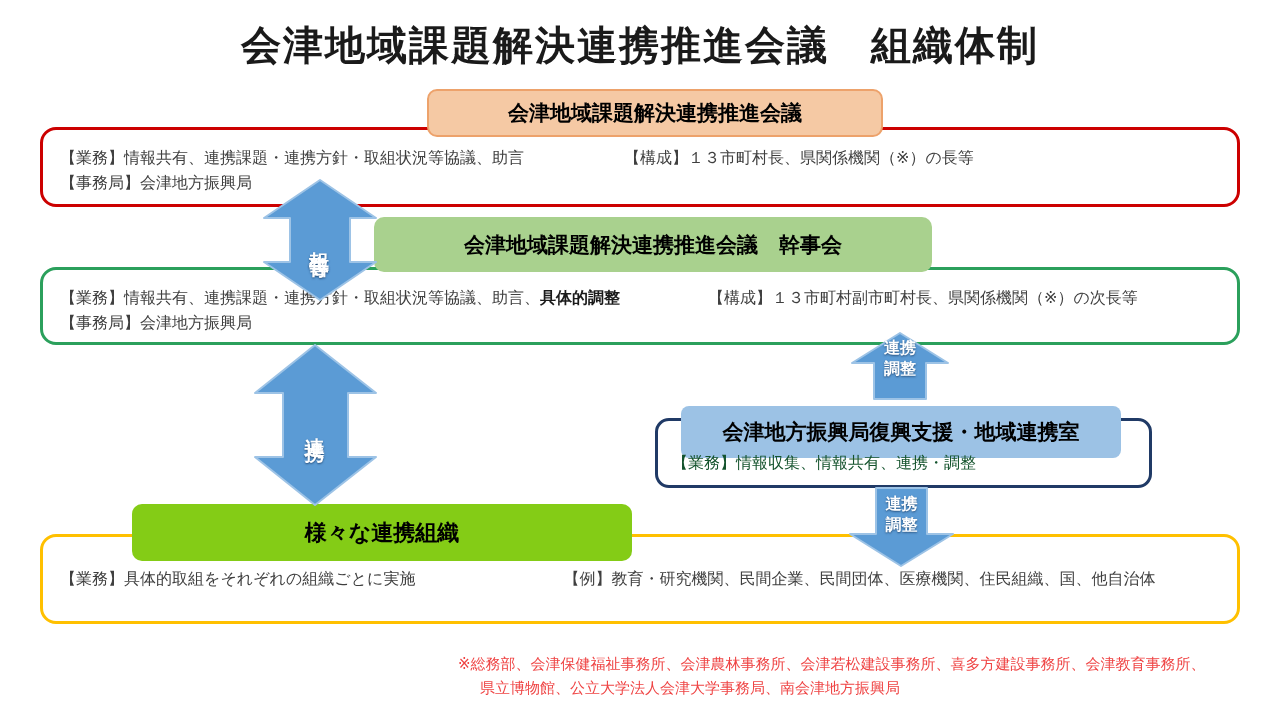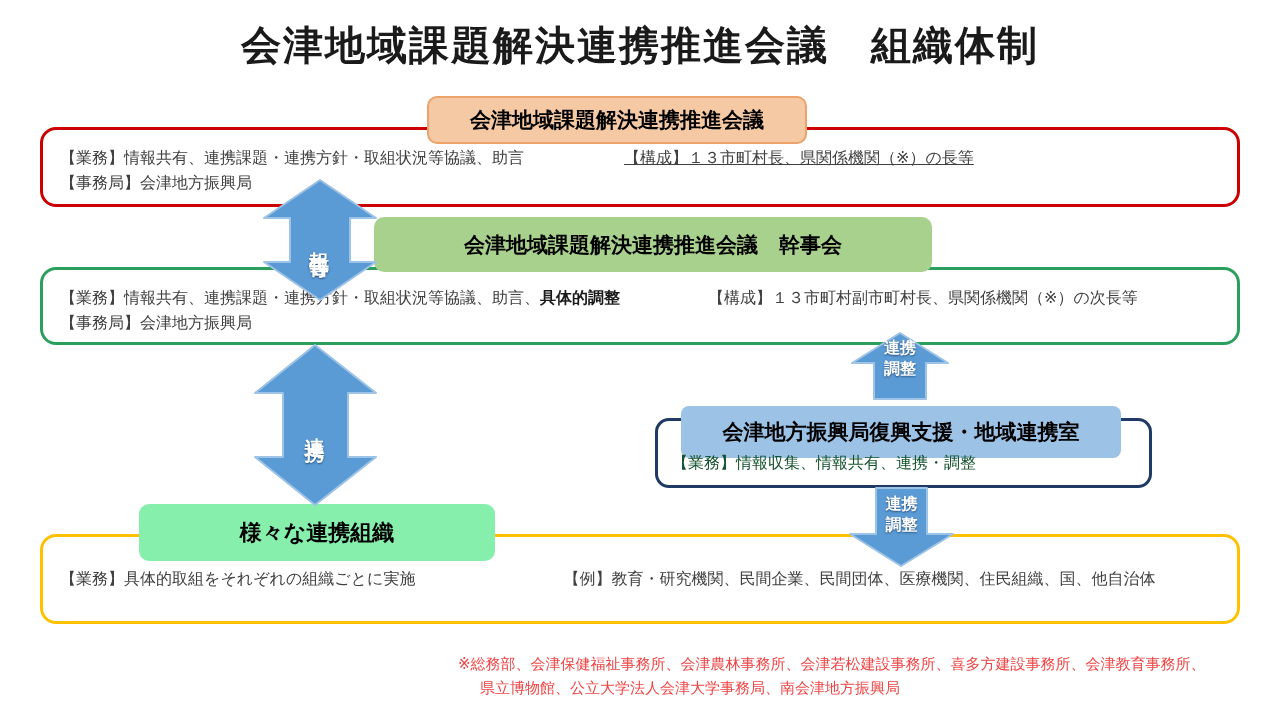--- a/index.html
+++ b/index.html
@@ -51,42 +51,41 @@
     position: absolute;
     display: flex;
     align-items: center;
     justify-content: center;
     font-weight: bold;
     color: #000;
     z-index: 2;
     text-align: center;
   }
   .council-header {
-    left: 427px; top: 89px; width: 380px; height: 48px;
+    left: 427px; top: 89px; width: 456px; height: 48px;
     background: #F5C9A4;
     border: 2px solid #EDA26B;
     border-radius: 10px;
     font-size: 21px;
-    margin-top: 7px;
   }
   .steering-header {
     left: 374px; top: 217px; width: 558px; height: 55px;
     background: #A9D18E;
     border-radius: 10px;
     font-size: 21px;
   }
   .support-header {
     left: 681px; top: 406px; width: 440px; height: 52px;
     background: #9CC2E5;
     border-radius: 8px;
     font-size: 21px;
   }
   .orgs-header {
-    left: 139px; top: 504px; width: 356px; height: 57px;
-    background: #86efac;
+    left: 132px; top: 504px; width: 500px; height: 57px;
+    background: #84cc16;
     border-radius: 10px;
     font-size: 22px;
   }
   
   .section-text {
     position: absolute;
     left: 60px;
     width: 1165px;
     font-size: 16px;
     line-height: 25px;
@@ -98,21 +97,21 @@
   .steering-text { top: 285px; }
   .orgs-text     { top: 566px; }
   .support-text {
     position: absolute;
     left: 672px; top: 453px;
     font-size: 16px;
     color: #14532d;
     z-index: 2;
     white-space: nowrap;
   }
-  .gap-council  { margin-left: 100px; text-decoration: underline; }
+  .gap-council  { margin-left: 100px; }
   .gap-steering { margin-left: 88px; text-align: right; }
   .gap-orgs     { margin-left: 148px; }
   .bold-inline  { font-weight: bold; color: #1a1a1a; }
   
   .arrow {
     position: absolute;
     z-index: 3;
   }
   .arrow svg { display: block; }
   .arrow-label-v {

